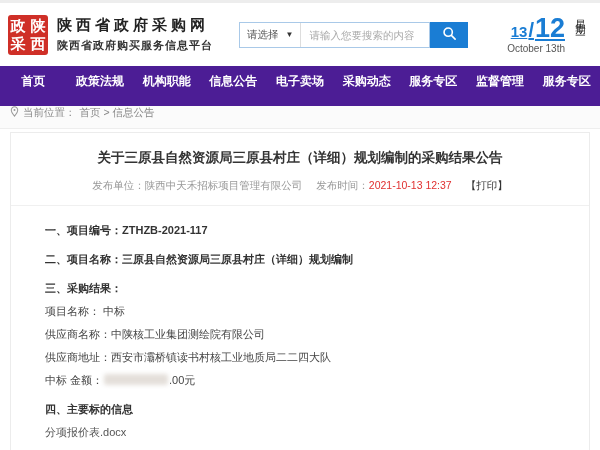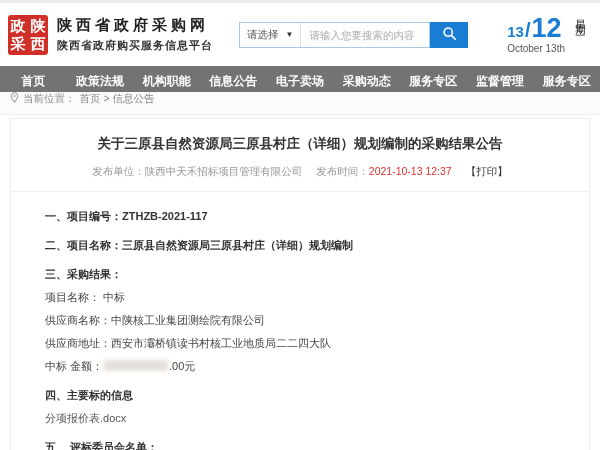--- a/index.html
+++ b/index.html
@@ -30,29 +30,29 @@
     display:flex; align-items:center; gap:7px; padding:0 7px; height:100%;
     font-size:10.5px; color:#555; border-right:1px solid #ddd; cursor:pointer; white-space:nowrap;
   }
   .caret { font-size:8px; color:#333; }
   .search-input { border:none; outline:none; width:128px; font-size:10.5px; padding:0 8px; color:#333; font-family:inherit; }
   .search-input::placeholder { color:#aaa; }
   .search-btn { width:38px; height:26px; border:none; background:#1a7dd4; display:flex; align-items:center; justify-content:center; cursor:pointer; }
 
   .date-area { margin-left:auto; display:flex; align-items:center; gap:9px; padding-right:4px; }
   .date-nums { text-align:center; }
-  .date-line { display:flex; align-items:baseline; justify-content:flex-start; color:#1a7dd4; }
+  .date-line { display:flex; align-items:baseline; justify-content:flex-end; color:#1a7dd4;text-decoration:underline; }
   .date-day { font-size:15px; font-weight:bold; }
   .date-slash { font-size:20px; margin:0 1px; font-weight:bold; }
   .date-month { font-size:27px; font-weight:bold; line-height:1; }
   .date-en { font-size:10px; color:#555; margin-top:1px; white-space:nowrap; }
   .weekday { writing-mode:vertical-rl; font-size:10.5px; color:#222; letter-spacing:4px; height:48px; }
 
   
-  .nav { height:26px; background:#737373; display:flex; }
+  .nav { height:40px; background:#4c1d95; display:flex; }
   .nav-item { flex:1; text-align:center; line-height:30px; color:#fff; font-size:12px; font-weight:bold; cursor:pointer; white-space:nowrap; }
 
   
   .breadcrumb { height:23px; display:flex; align-items:flex-start; gap:4px; padding-left:10px; font-size:10.5px; color:#888; background:#fbfbfb; border-bottom:1px solid #eee; }
 
   
   .card { margin:3px 10px 0; height:378px; border:1px solid #ececec; background:#fff; overflow:hidden; }
   .article-title { text-align:center; font-size:13.5px; font-weight:bold; color:#333; margin:16px 28px 0; line-height:1.4; }
   .article-meta { text-align:center; font-size:10.5px; color:#999; margin-top:11px; padding-bottom:12px; border-bottom:1px solid #f0f0f0; }
   .article-meta .gap { display:inline-block; width:14px; }

